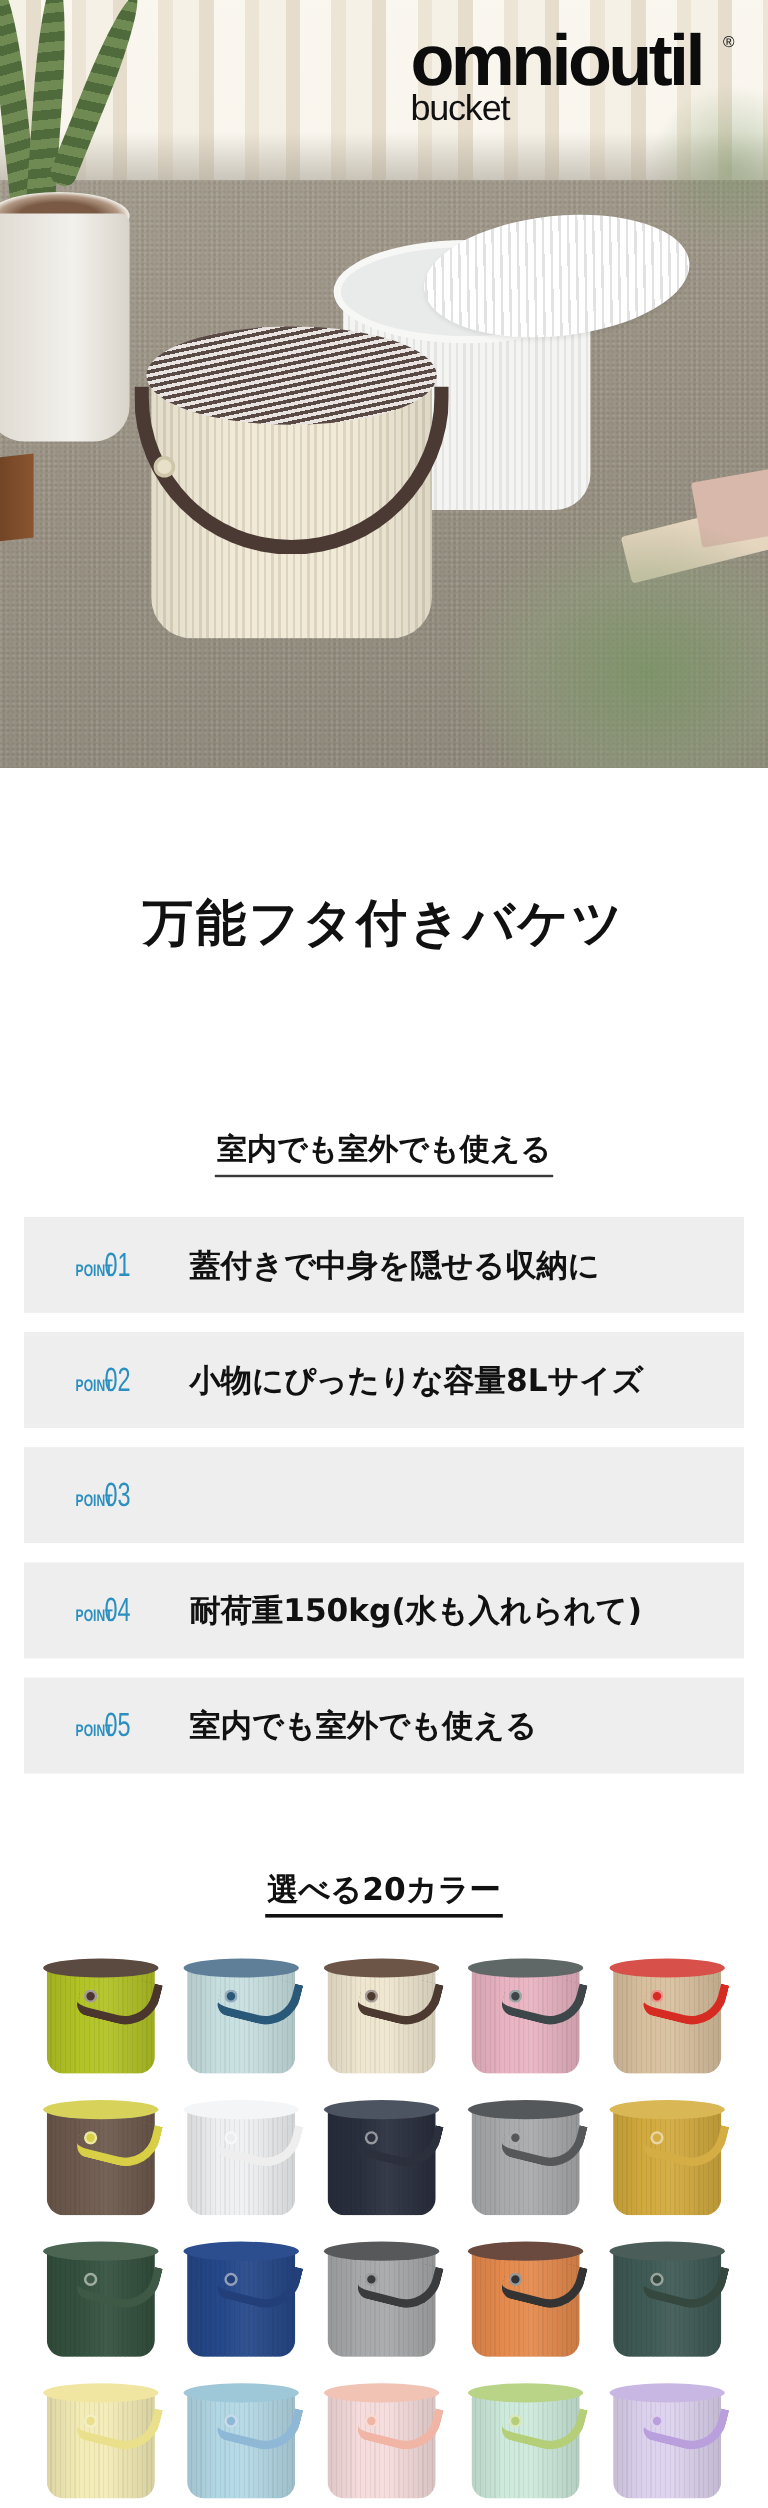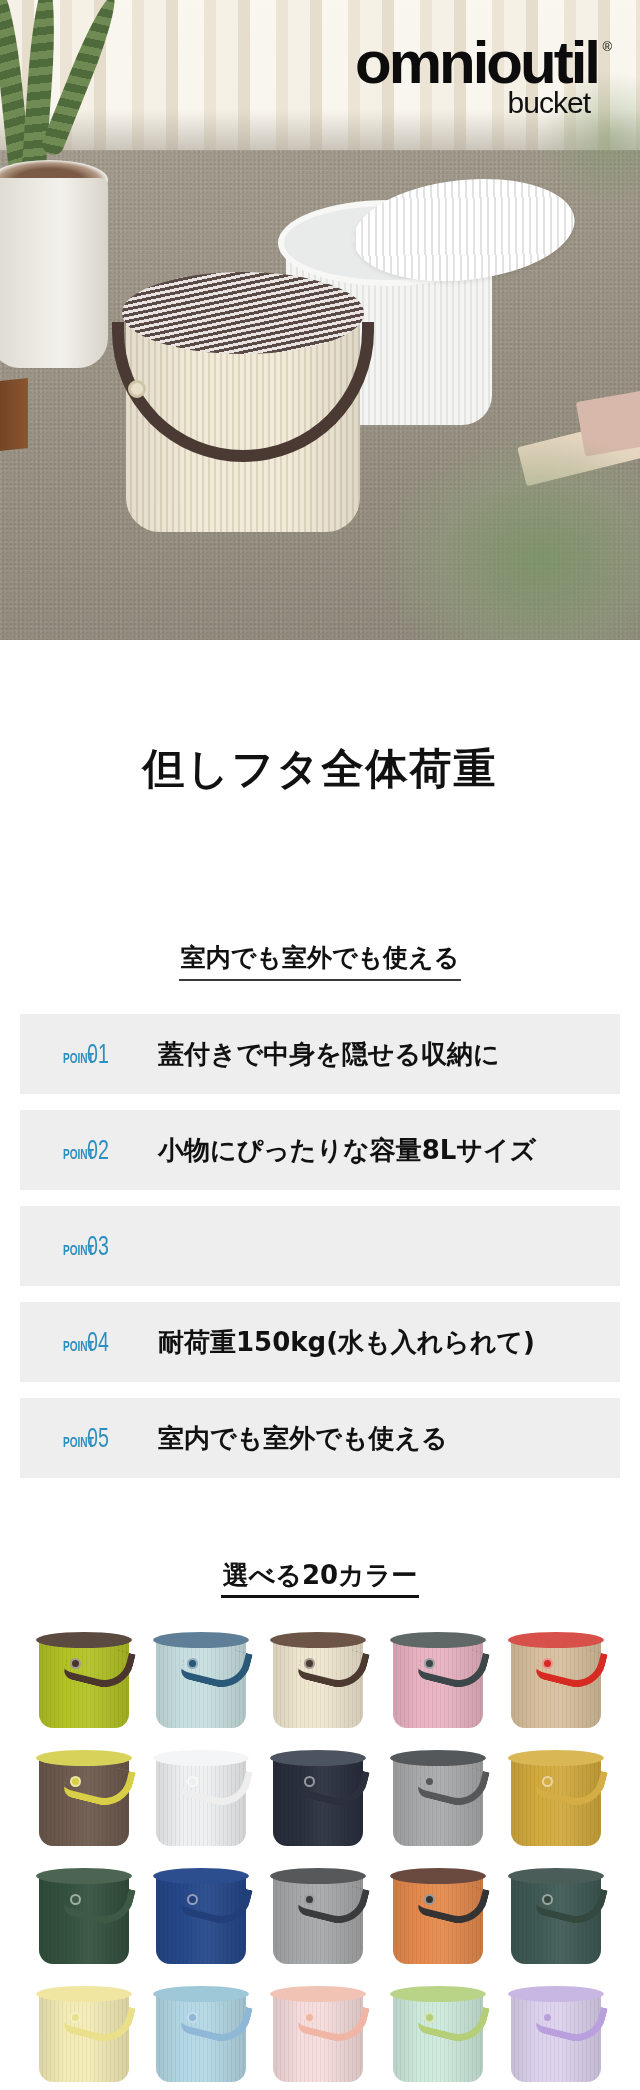--- a/index.html
+++ b/index.html
@@ -40,21 +40,21 @@
 
 .bk-cream{position:absolute;left:118px;top:272px;width:250px;height:260px;}
 .bk-cream .body{position:absolute;left:8px;top:40px;width:234px;height:220px;border-radius:0 0 34px 34px;
   background:linear-gradient(90deg,rgba(0,0,0,.06),rgba(0,0,0,0) 30%,rgba(0,0,0,0) 70%,rgba(0,0,0,.08)),
   repeating-linear-gradient(90deg,#f1ead8 0 4px,#ddd4bf 4px 6px);}
 .bk-cream .lid{position:absolute;left:4px;top:0;width:242px;height:82px;border-radius:50%;
   background:repeating-linear-gradient(168deg,#5a4a46 0 3px,#e9e4e2 3px 6px);}
 .bk-cream .handle{position:absolute;left:-6px;top:50px;width:262px;height:140px;border:12px solid #4a3a33;border-top:none;border-radius:0 0 140px 140px;}
 .bk-cream .stud{position:absolute;left:10px;top:108px;width:18px;height:18px;border-radius:50%;background:#e8e0c8;border:3px solid #cfc5a9;}
 
-.logo{position:absolute;left:342px;top:25px;width:270px;text-align:right;margin-top:12px;}
+.logo{position:absolute;left:342px;top:25px;width:270px;text-align:left;}
 .logo-main{display:block;font-family:"Liberation Sans",sans-serif;font-weight:bold;font-size:60px;letter-spacing:-3px;line-height:52px;color:#0c0c0c;padding-right:14px;}
 .logo-reg{position:absolute;right:0;top:2px;font-size:13px;color:#111;font-family:"Liberation Sans",sans-serif;}
 .logo-sub{display:block;font-family:"Liberation Sans",sans-serif;font-size:30px;letter-spacing:-1px;line-height:28px;color:#111;padding-right:22px;}
 
 
 .main-title{position:absolute;left:0;top:740px;width:640px;text-align:center;font-weight:bold;font-size:42px;line-height:58px;color:#111;letter-spacing:2px;}
 .main-title span{display:block;}
 
 .sub-title{position:absolute;left:0;top:941px;width:640px;text-align:center;}
 .sub-title span{display:inline-block;font-weight:bold;font-size:25px;line-height:34px;color:#111;padding:0 2px 4px;border-bottom:2px solid #3a3a3a;}
@@ -111,21 +111,21 @@
   <div class="blur-green2"></div>
 
   <div class="logo">
     <span class="logo-main">omnioutil</span>
     <span class="logo-reg">®</span>
     <span class="logo-sub">bucket</span>
   </div>
 </div>
 
 <h1 class="main-title">
-  <span>但しフタ全体荷重</span>
+  <span>万能フタ付きバケツ</span>
 </h1>
 
 <h2 class="sub-title">
   <span>室内でも室外でも使える</span>
 </h2>
 
 <div class="points">
   <div class="point">
     <div class="point-tag">
       <span class="pl">POINT</span>

